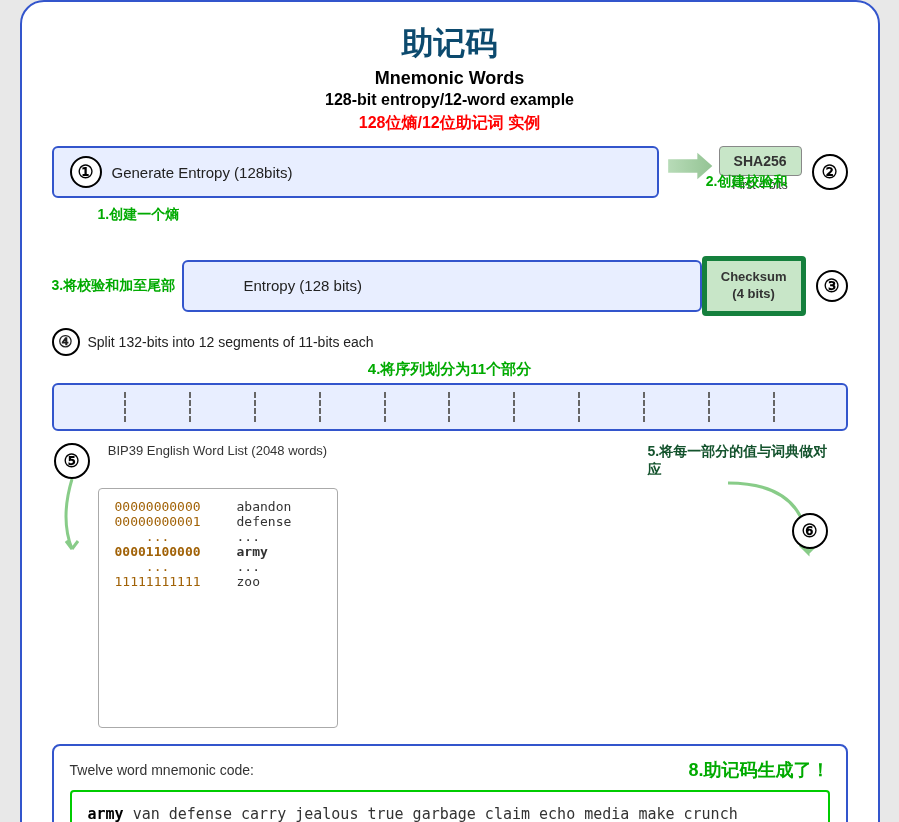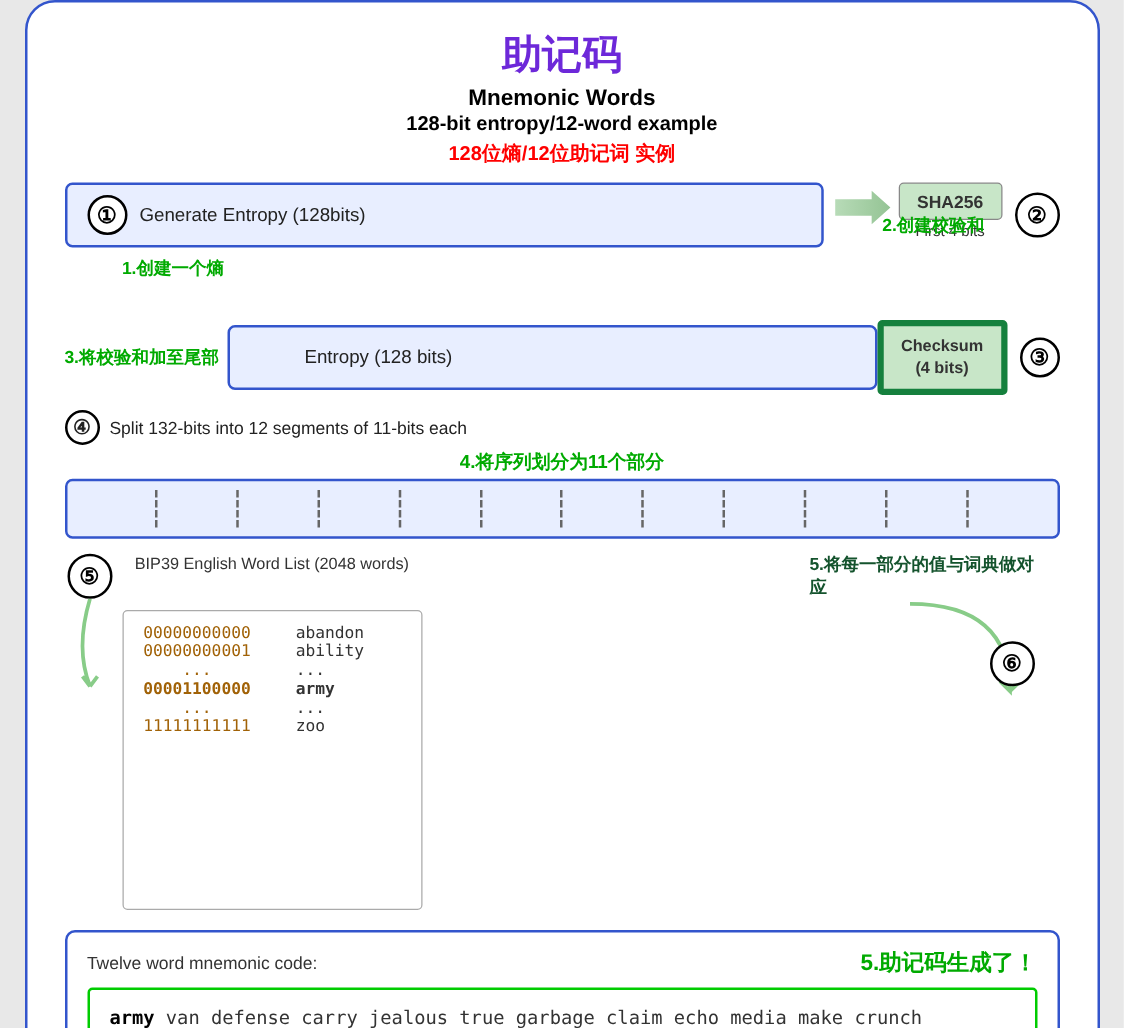--- a/index.html
+++ b/index.html
@@ -16,21 +16,21 @@
       background: white;
       border: 2px solid #3355cc;
       border-radius: 24px;
       padding: 20px 30px 24px 30px;
       position: relative;
     }
     .title-cn {
       text-align: center;
       font-size: 32px;
       font-weight: bold;
-      color: #6d28d9;
+      color: #0c4a6e;
       margin-bottom: 2px;
     }
     .title-en {
       text-align: center;
       font-size: 18px;
       font-weight: bold;
       color: #000;
       margin-bottom: 2px;
     }
     .subtitle-en {
@@ -446,21 +446,21 @@
 
     <div style="flex-direction:column; display:flex; flex:0 0 240px;">
       <div class="wordlist-title">BIP39 English Word List (2048 words)</div>
       <div class="wordlist-container">
         <div class="wordlist-row">
           <span class="wl-binary">00000000000</span>
           <span class="wl-word">abandon</span>
         </div>
         <div class="wordlist-row">
           <span class="wl-binary">00000000001</span>
-          <span class="wl-word">ability</span>
+          <span class="wl-word">defense</span>
         </div>
         <div class="wordlist-row">
           <span class="wl-binary">&nbsp;&nbsp;&nbsp;&nbsp;...</span>
           <span class="wl-word">...</span>
         </div>
         <div class="wordlist-row">
           <span class="wl-binary wl-bold">00001100000</span>
           <span class="wl-word wl-bold">army</span>
         </div>
         <div class="wordlist-row">
@@ -481,21 +481,21 @@
         <path d="M20,10 Q100,10 100,80 L92,72 M100,80 L108,72" fill="none" stroke="#88cc88" stroke-width="3"></path>
       </svg>
       <div class="circle-6" style="position:absolute; right:20px; top:70px;">⑥</div>
     </div>
   </div>
 
   <div class="mnemonic-section">
     <div class="mnemonic-outer">
       <div class="mnemonic-title-row">
         <span class="mnemonic-title">Twelve word mnemonic code:</span>
-        <span class="label-6">5.助记码生成了！</span>
+        <span class="label-6">8.助记码生成了！</span>
       </div>
       <div class="mnemonic-inner">
         <span class="mnemonic-word-bold">army</span><span> van defense carry jealous true garbage claim echo media make crunch</span>
       </div>
     </div>
   </div>
 
 </div>
 
 </body></html>

